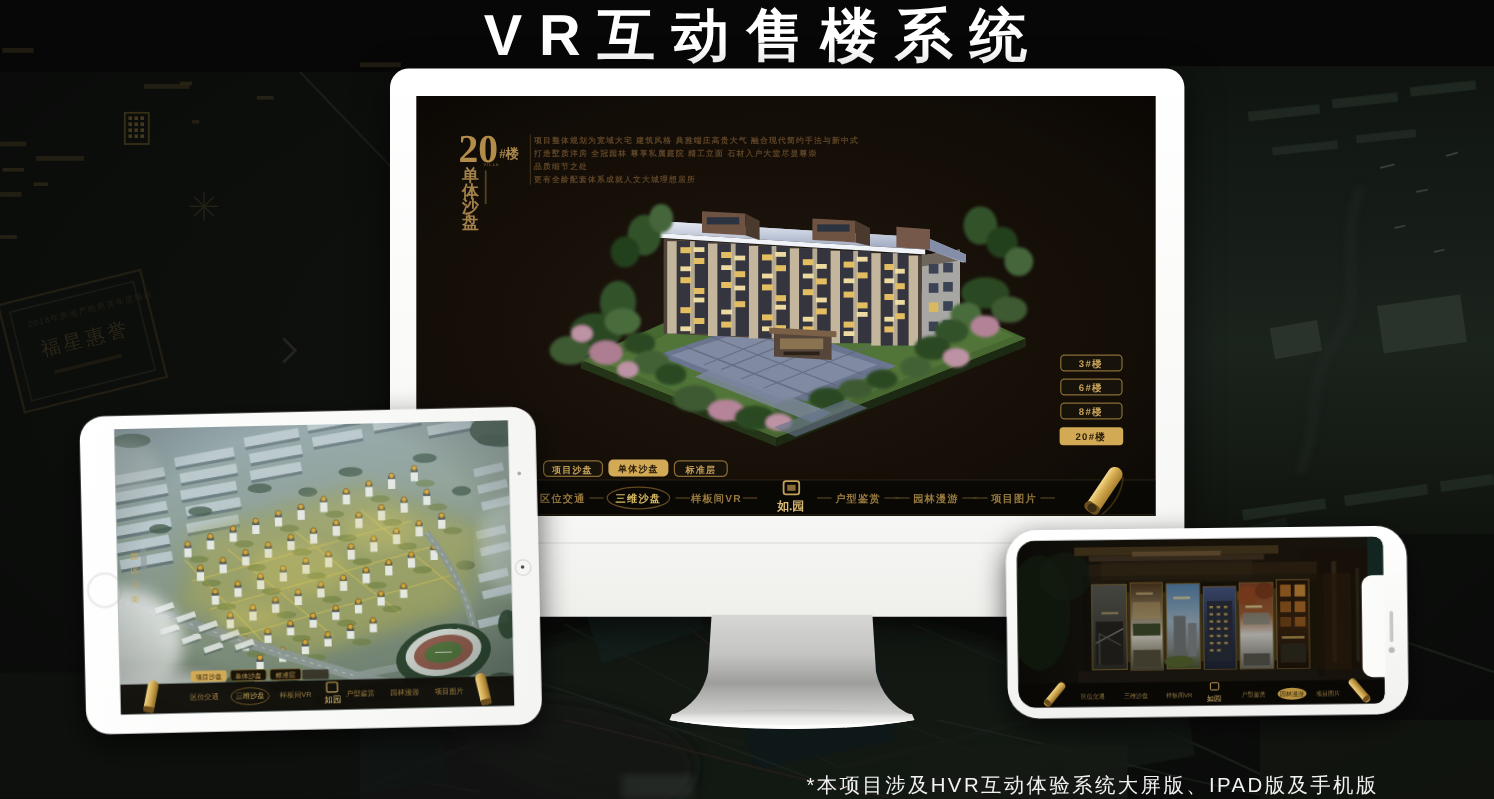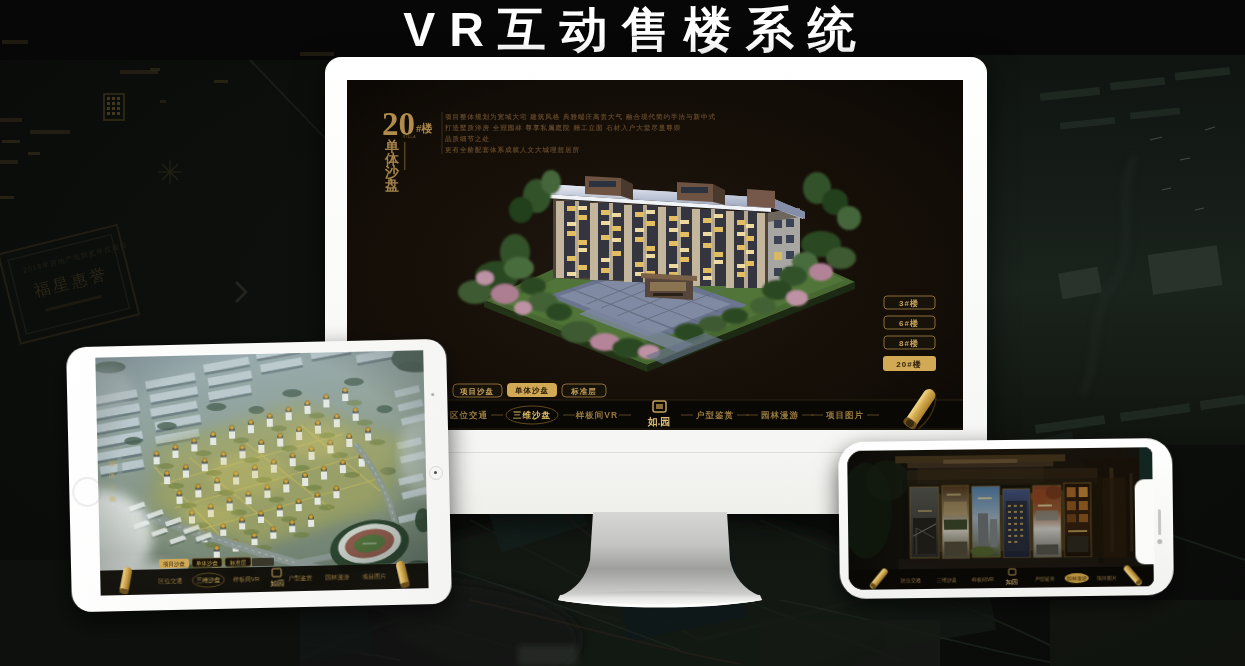--- a/index.html
+++ b/index.html
@@ -1099,14 +1099,15 @@
   </div>
 
   <div class="abs" style="left:360px;top:127px;width:12px;height:12px;border-radius:50%;border:1px solid #d8d8d4;"></div>
   <div class="abs" style="left:364.5px;top:131.5px;width:3px;height:3px;border-radius:50%;background:#4a4a48;"></div>
 
   <div class="abs" style="left:364px;top:54px;width:3px;height:3px;border-radius:50%;background:#a8a8a4;"></div>
 
   <div class="abs" style="left:3px;top:130px;width:26px;height:26px;border-radius:50%;border:2px solid rgba(150,150,150,0.18);"></div>
 </div>
 
+<div class="abs" style="left:672px;top:643px;color:#f2f2f2;font-size:17px;letter-spacing:2px;">*本项目涉及HVR互动体验系统大屏版、IPAD版及手机版</div>
 
 </div>
 
 </body></html>

